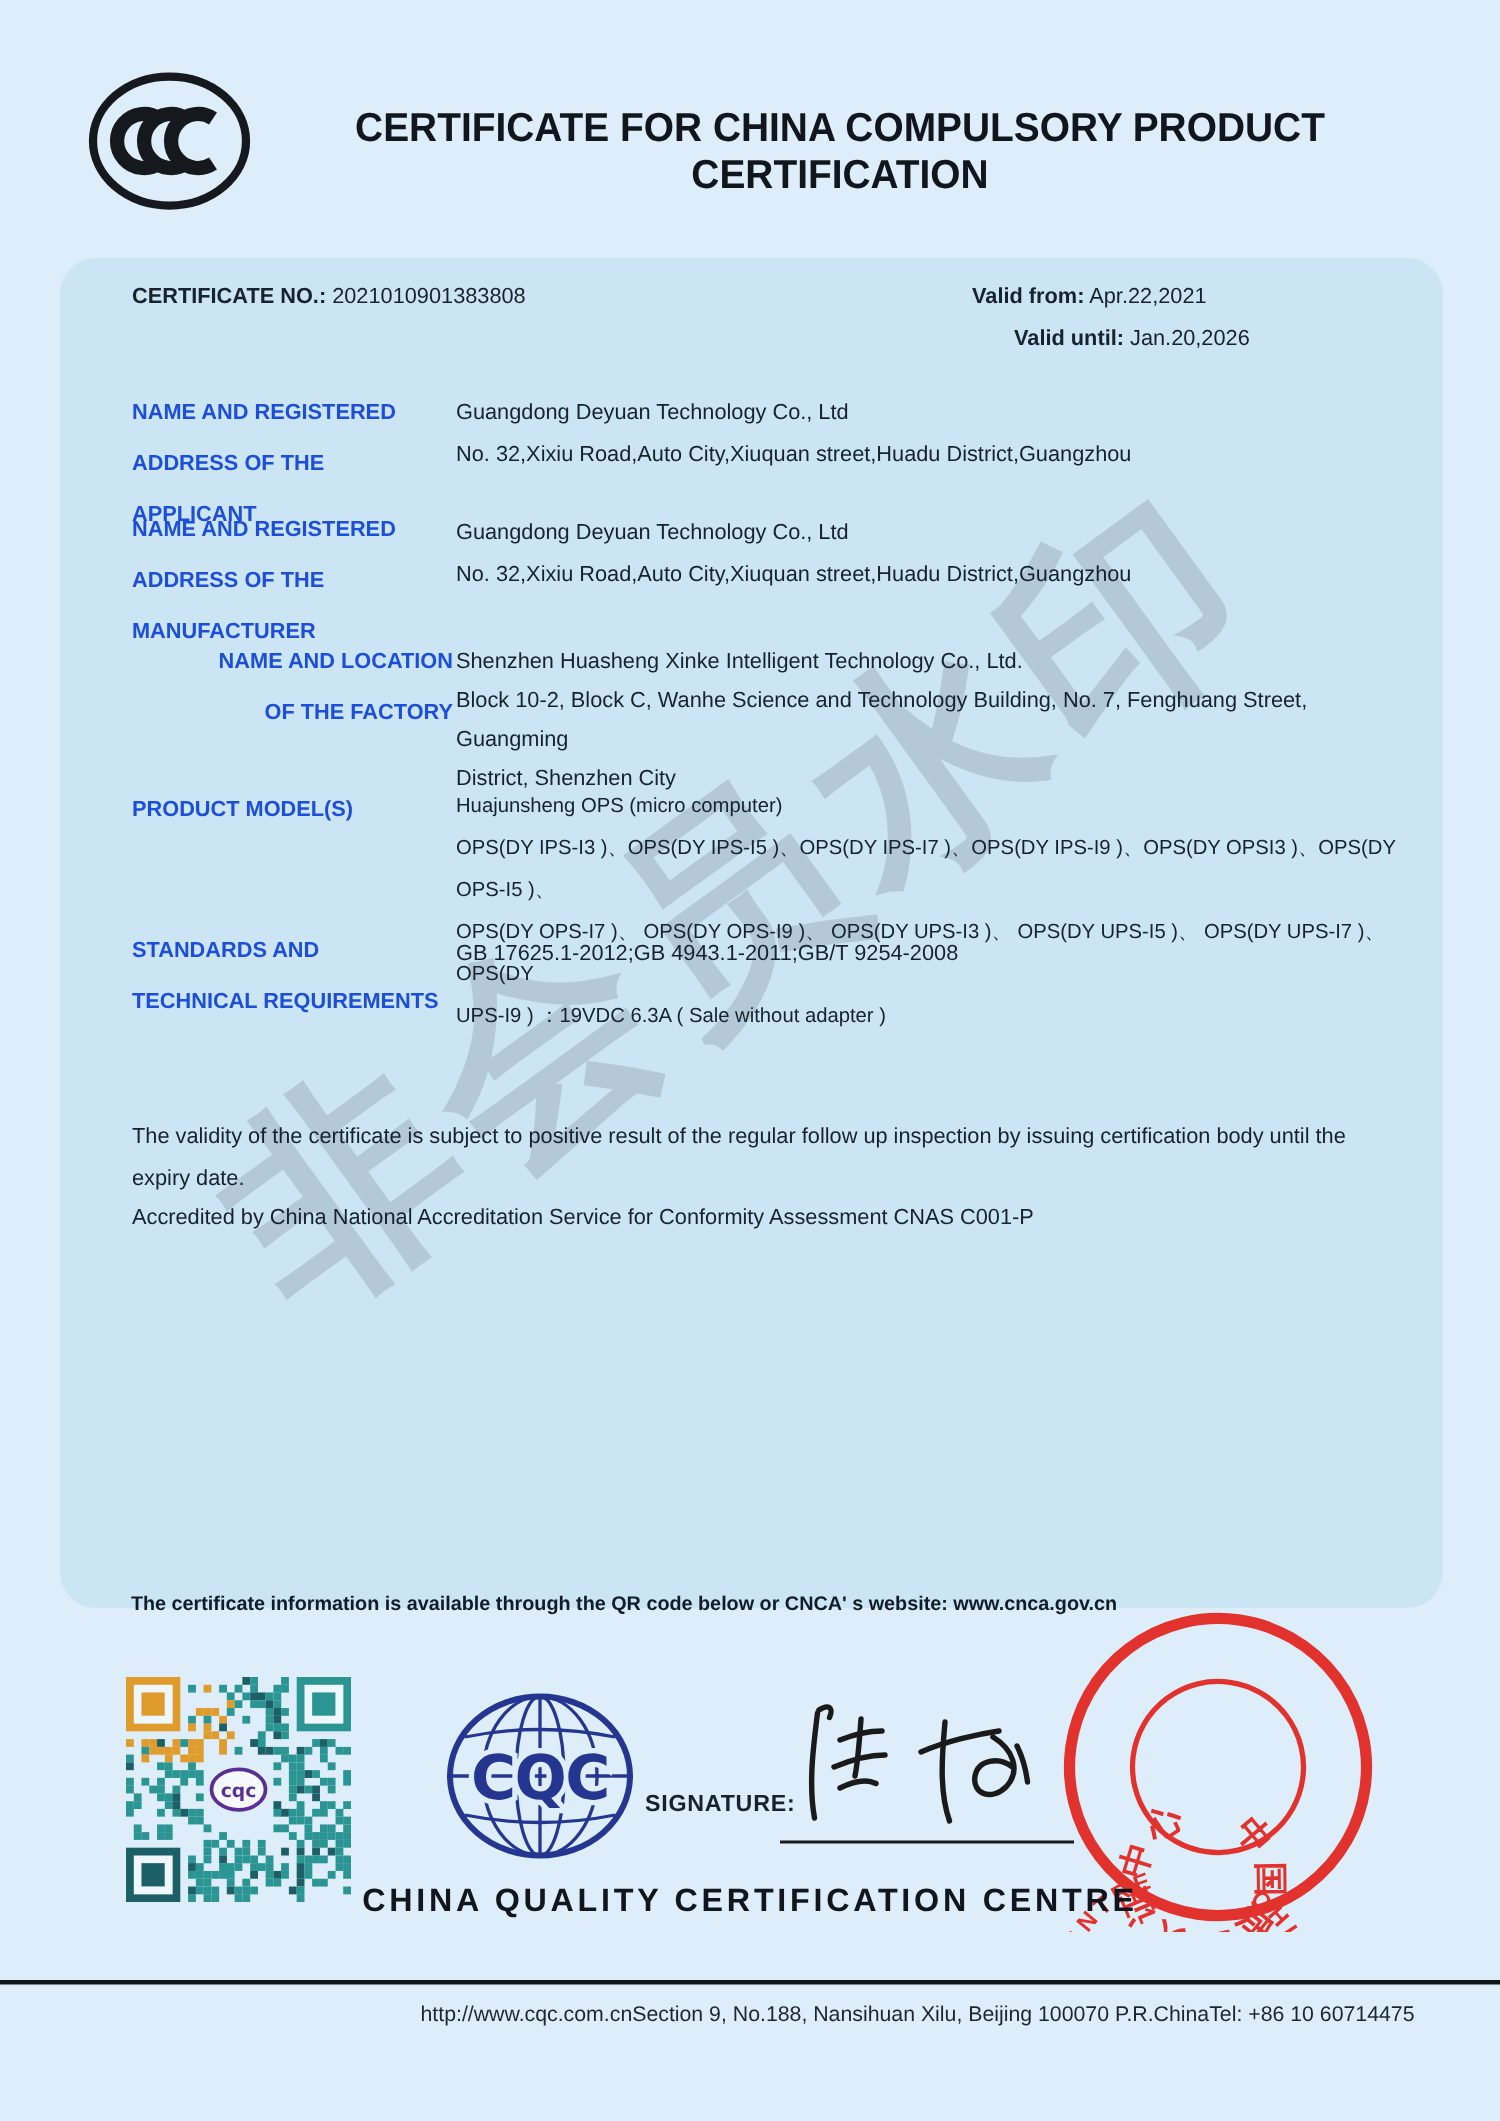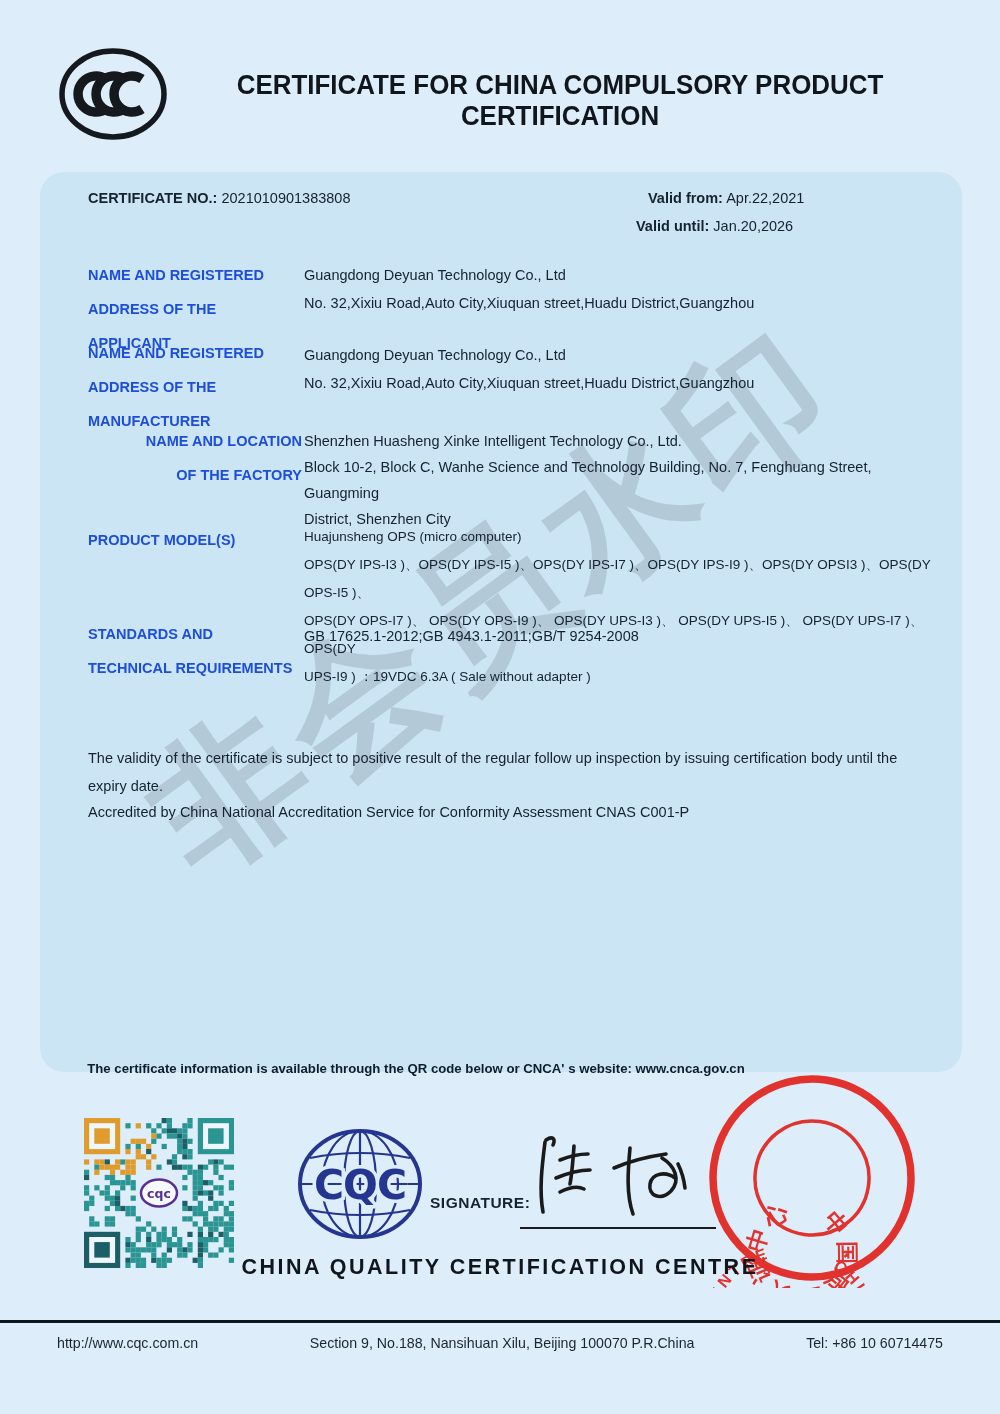--- a/index.html
+++ b/index.html
@@ -34,21 +34,21 @@
     transform:rotate(-36deg); transform-origin:0 50%;
     pointer-events:none; z-index:0;
   }
   .layer { position:absolute; inset:0; z-index:1; }
 
   .lbl { font-size:14.5px; font-weight:bold; line-height:34px; color:#1d4ed8; }
   .val { font-size:14.5px; line-height:27px; color:#15222f; }
 
   #cert-row  { left:48px; top:18px;  font-size:14.5px; }
   #valid-from{ left:608px; top:18px; font-size:14.5px; }
-  #valid-until{left:596px; top:46px; font-size:14.5px;text-align:right; }
+  #valid-until{left:636px; top:46px; font-size:14.5px;text-align:right; }
 
   #f1-label { left:48px;  top:86px;  width:214px; }
   #f1-value { left:264px; top:90px;  width:640px; line-height:27.5px; }
   #f2-label { left:48px;  top:164px; width:214px; }
   #f2-value { left:264px; top:170px; width:640px; line-height:27.5px; }
   #f3-label { left:48px;  top:252px; width:214px;text-align:right; }
   #f3-value { left:264px; top:256px; width:630px; line-height:26px; }
   #f4-label { left:48px;  top:351px; width:214px; }
   #f4-value { left:264px; top:351px; width:636px; font-size:13.5px; line-height:28px; }
   #f5-label { left:48px;  top:445px; width:230px; }
@@ -65,21 +65,21 @@
   #qr-box { left:84px; top:1118px; width:150px; height:150px; }
   #globe-box { left:296px; top:1126px; width:128px; height:116px; }
   #sig-label { left:430px; top:1194px; font-size:15.5px; font-weight:bold; letter-spacing:.5px; }
   #sig-line  { left:520px; top:1227px; width:196px; border-bottom:2px solid #1b1b1b; }
   #sig-draw  { left:512px; top:1126px; width:206px; height:100px; }
   #stamp-box { left:702px; top:1068px; width:220px; height:220px; opacity:.93; }
   #centre-title { left:0; top:1255px; width:1000px; text-align:center;
                   font-size:21.5px; font-weight:800; letter-spacing:2.5px; color:#10161c; }
   #footer-rule { left:0; top:1320px; width:1000px; height:2.5px; background:#11161b; }
   #footer { left:0; top:1335px; width:1000px; padding:0 57px;
-            display:flex; justify-content:space-between;
+            display:flex; justify-content:flex-end;
             font-size:14.2px; color:#1c2530; }
 </style>
 </head>
 <body>
 
 <svg id="ccc-logo" class="abs" viewBox="0 0 114 96">
   <ellipse cx="57" cy="48" rx="51" ry="43" fill="none" stroke="#15181c" stroke-width="5.5"></ellipse>
   <path d="M 50 33 A 18 18 0 1 0 50 63" fill="none" stroke="#15181c" stroke-width="9.5"></path>
   <path d="M 68 33 A 18 18 0 1 0 68 63" fill="none" stroke="#15181c" stroke-width="9.5"></path>
   <path d="M 86 33 A 18 18 0 1 0 86 63" fill="none" stroke="#15181c" stroke-width="9.5"></path>

